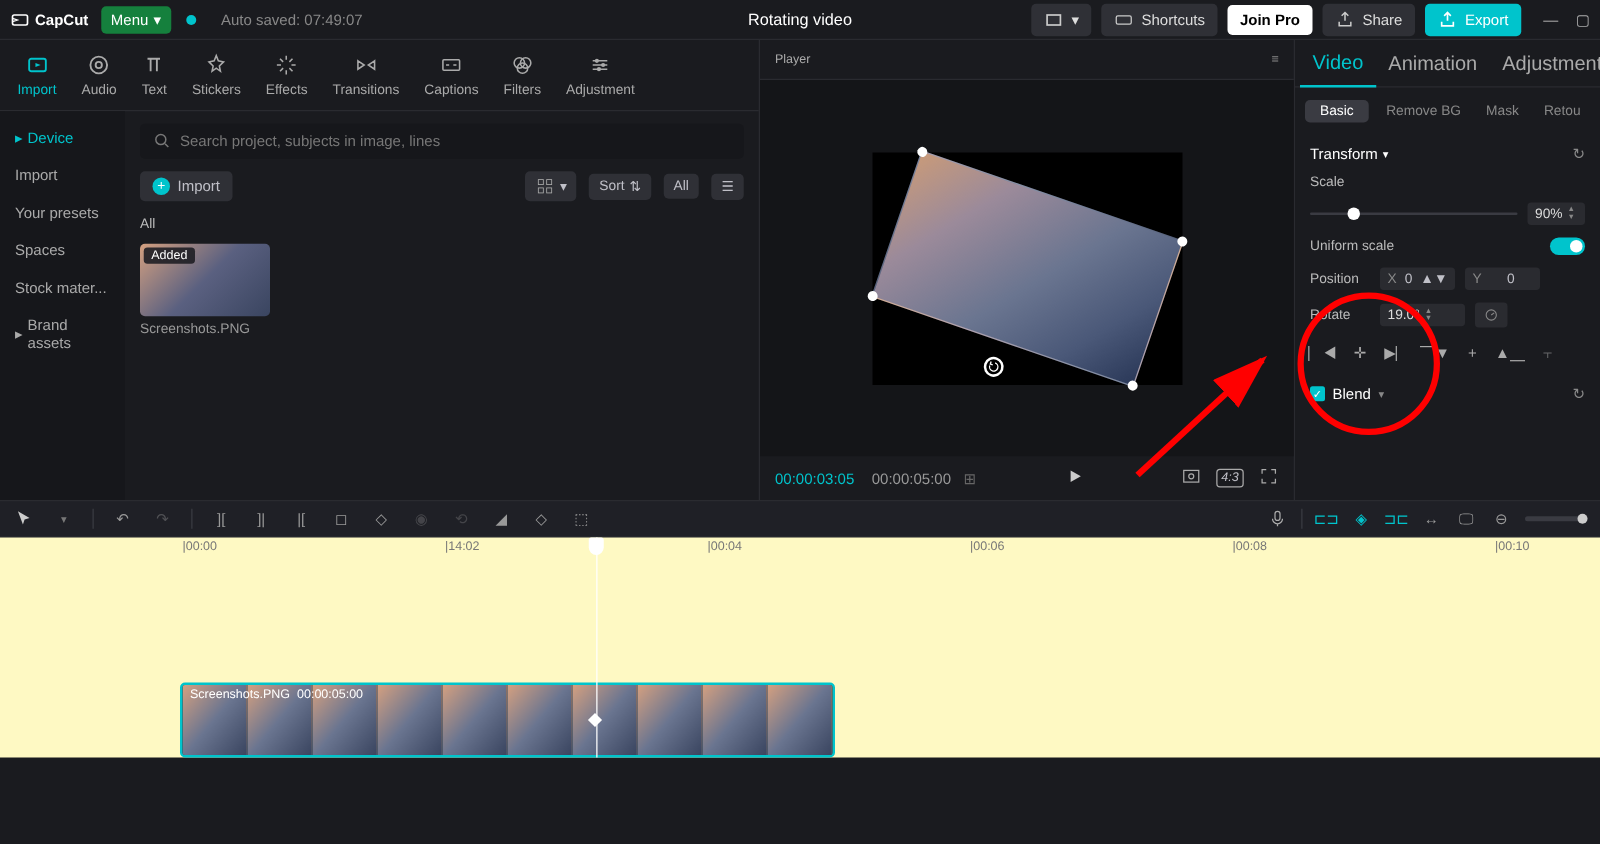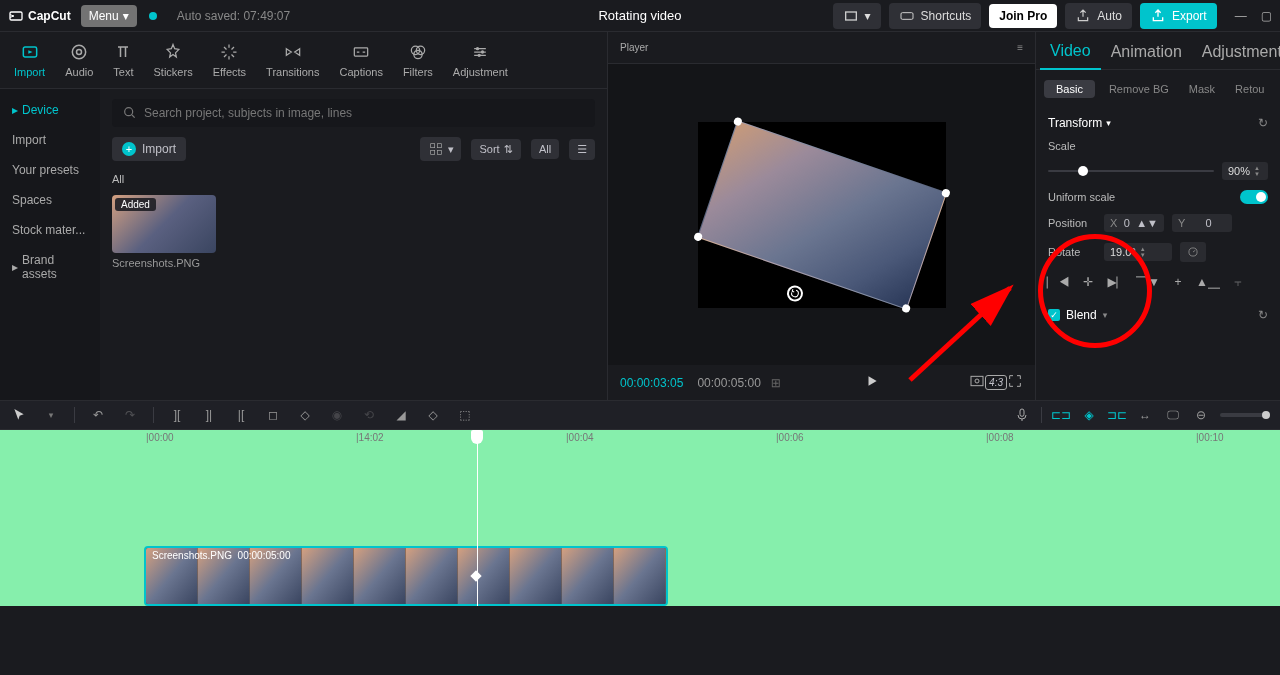--- a/index.html
+++ b/index.html
@@ -1,21 +1,21 @@
 <!DOCTYPE html>
 <html><head>
 <meta charset="utf-8">
 <style>
 * { margin: 0; padding: 0; box-sizing: border-box; font-family: -apple-system, BlinkMacSystemFont, "Segoe UI", sans-serif; }
 body { background: #1a1b1f; color: #c0c0c8; font-size: 12px; width: 1280px; height: 675px; overflow: hidden; position: relative; }
 
 
 .titlebar { height: 32px; background: #1a1b1f; display: flex; align-items: center; padding: 0 8px; border-bottom: 1px solid #2a2b30; }
 .titlebar .logo { display: flex; align-items: center; gap: 4px; color: #fff; font-weight: 600; font-size: 12px; margin-right: 10px; }
-.titlebar .menu { background: #737373; color: #fff; padding: 4px 8px; border-radius: 4px; display: flex; align-items: center; gap: 4px; margin-right: 12px; cursor: pointer; }
+.titlebar .menu { background: #15803d; color: #fff; padding: 4px 8px; border-radius: 4px; display: flex; align-items: center; gap: 4px; margin-right: 12px; cursor: pointer; }
 .titlebar .autosave { color: #888; display: flex; align-items: center; gap: 20px; }
 .titlebar .autosave .dot { width: 8px; height: 8px; background: #00c4cc; border-radius: 50%; }
 .titlebar .title-center { position: absolute; left: 50%; transform: translateX(-50%); color: #fff; font-size: 13px; font-weight: 500; }
 .titlebar .right { margin-left: auto; display: flex; align-items: center; gap: 8px; }
 .titlebar .btn { background: #2f3036; padding: 5px 10px; border-radius: 4px; display: flex; align-items: center; gap: 6px; cursor: pointer; color: #ddd; }
 .titlebar .btn.joinpro { background: #fff; color: #000; font-weight: 600; }
 .titlebar .btn.export { background: #00c4cc; color: #fff; font-weight: 500; }
 .titlebar .wincontrols { display: flex; gap: 14px; margin-left: 10px; color: #aaa; }
 
 
@@ -51,21 +51,21 @@
 .player .playerhead .hamb { color: #888; cursor: pointer; }
 .player .canvaswrap { flex: 1; display: flex; align-items: center; justify-content: center; background: #141518; position: relative; }
 .player .canvas { width: 248px; height: 186px; background: #000; position: relative; display: flex; align-items: center; justify-content: center; }
 .player .rotated { width: 222px; height: 124px; background: linear-gradient(130deg, #c89a7a 0%, #9b8a9a 25%, #6a7590 55%, #4a5878 80%, #2a3858 100%); transform: rotate(19deg); position: relative; border: 1px solid rgba(255,255,255,0.2); }
 .player .handle { width: 8px; height: 8px; background: #fff; border-radius: 50%; position: absolute; }
 .player .controls { display: flex; align-items: center; padding: 8px 12px; gap: 10px; }
 .player .timecur { color: #00c4cc; font-size: 12px; }
 .player .timetot { color: #999; font-size: 12px; margin-left: 4px; }
 .player .spacer { flex: 1; display: flex; justify-content: center; }
 .player .playbtn { width: 20px; cursor: pointer; }
-.player .rightctrls { display: flex; align-items: center; font-style: italic; }
+.player .rightctrls { display: flex; gap: 12px; align-items: center; font-style: italic; }
 
 
 .rightpanel { width: 244px; display: flex; flex-direction: column; }
 .rtabs { display: flex; padding: 0 4px; border-bottom: 1px solid #2a2b30; height: 38px; align-items: center; }
 .rtabs .t { padding: 10px 10px 8px; font-size: 16px; color: #aaa; cursor: pointer; }
 .rtabs .t.active { color: #00c4cc; border-bottom: 2px solid #00c4cc; }
 .subtabs { display: flex; padding: 10px 8px; gap: 8px; align-items: center; }
 .subtabs .pill { background: #3a3b42; padding: 3px 12px; border-radius: 4px; font-size: 11px; color: #fff; }
 .subtabs .lnk { color: #888; font-size: 11px; padding: 3px 6px; cursor: pointer; }
 .section { padding: 8px 12px; }
@@ -91,21 +91,21 @@
 .annot-arrow { position: absolute; left: 905px; top: 280px; pointer-events: none; z-index: 50; }
 
 
 .toolbar { height: 30px; background: #1f2026; display: flex; align-items: center; padding: 0 10px; gap: 14px; border-top: 1px solid #2a2b30; border-bottom: 1px solid #2a2b30; }
 .toolbar .tico { color: #999; cursor: pointer; width: 18px; display: flex; justify-content: center; }
 .toolbar .sep { width: 1px; height: 16px; background: #3a3b42; }
 .toolbar .right { margin-left: auto; display: flex; gap: 10px; align-items: center; }
 .toolbar .blue { color: #00c4cc; }
 
 
-.timeline { flex: 1; background: #86efac; position: relative; }
+.timeline { flex: 1; background: #fef9c3; position: relative; }
 .ruler { height: 16px; position: relative; margin-left: 134px; }
 .ruler .mark { position: absolute; top: 2px; font-size: 10px; color: #777; }
 .playhead { position: absolute; left: 477px; top: 0; bottom: 0; width: 1px; background: #fff; }
 .playhead .phhead { width: 12px; height: 14px; background: #fff; border-radius: 2px 2px 6px 6px; position: absolute; left: -6px; top: 0; }
 .track { margin-left: 144px; margin-top: 100px; display: flex; align-items: center; }
 .clip { height: 60px; width: 524px; border: 2px solid #00c4cc; border-radius: 4px; background: #2a4548; position: relative; overflow: hidden; }
 .clip .cliplabel { position: absolute; top: 2px; left: 6px; font-size: 10px; color: #fff; z-index: 2; }
 .clip .frames { display: flex; height: 100%; }
 .clip .fr { flex: 1; background: linear-gradient(130deg, #d4a080 0%, #6a7590 50%, #3a4560 100%); border-right: 1px solid rgba(0,0,0,0.3); }
 .clip .kf { position: absolute; left: 330px; top: 50%; transform: translate(-50%,-50%) rotate(45deg); width: 8px; height: 8px; background: #fff; }
@@ -144,21 +144,21 @@
       <svg class="ico-s" viewBox="0 0 24 24">
           <rect x="3" y="7" width="18" height="10" rx="2" stroke="#ccc" fill="none" stroke-width="1.5"></rect>
         </svg>
       <span>Shortcuts</span>
     </div>
     <div class="btn joinpro">Join Pro</div>
     <div class="btn">
       <svg class="ico-s" viewBox="0 0 24 24" fill="none">
           <path d="M12 3v10M8 7l4-4 4 4M5 14v5h14v-5" stroke="#ccc" stroke-width="1.8"></path>
         </svg>
-      <span>Auto</span>
+      <span>Share</span>
     </div>
     <div class="btn export">
       <svg class="ico-s" viewBox="0 0 24 24" fill="none">
           <path d="M12 3v10M8 7l4-4 4 4M5 14v5h14v-5" stroke="#fff" stroke-width="2"></path>
         </svg>
       <span>Export</span>
     </div>
     <div class="wincontrols">
       <span>—</span>
       <span>▢</span>

